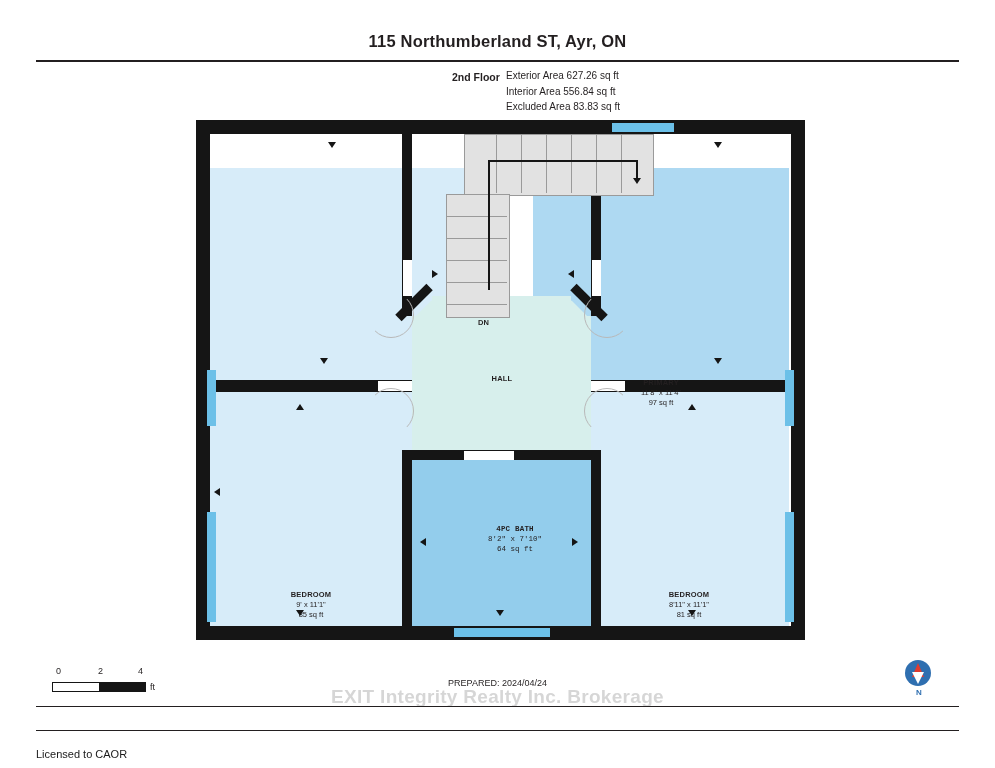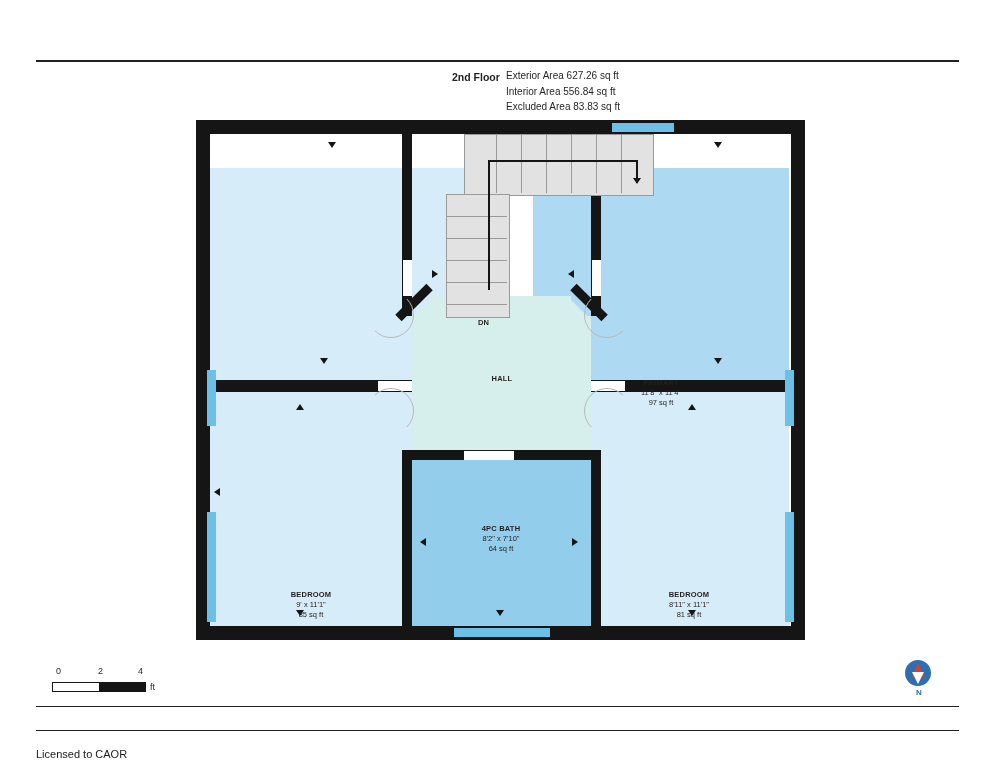--- a/index.html
+++ b/index.html
@@ -218,20 +218,21 @@
   .compass .n {
     position: absolute; left: 0; top: 28px; width: 42px; text-align: center;
     font-size: 8px; color: #2f6fb0; font-weight: bold;
   }
 </style>
 </head>
 <body>
 
 <div class="page">
 
+  <div class="title">115 Northumberland ST, Ayr, ON</div>
   <div class="title-rule"></div>
 
   <div class="meta">
     <div class="floor-label">2nd Floor</div>
     <div class="areas">
       <div>Exterior Area 627.26 sq ft</div>
       <div>Interior Area 556.84 sq ft</div>
       <div>Excluded Area 83.83 sq ft</div>
     </div>
   </div>
@@ -328,21 +329,21 @@
       <div>9' x 11'1"</div>
       <div>85 sq ft</div>
     </div>
 
     <div class="room-label" style="left:432px; top:470px; width:122px;">
       <div class="nm">BEDROOM</div>
       <div>8'11" x 11'1"</div>
       <div>81 sq ft</div>
     </div>
 
-    <div class="room-label" style="left:244px; top:404px; width:122px;">
+    <div class="room-label" style="left:258px; top:404px; width:122px;font-family:Liberation Mono, monospace;">
       <div class="nm">4PC BATH</div>
       <div>8'2" x 7'10"</div>
       <div>64 sq ft</div>
     </div>
 
     <div class="caret down" style="left:132px; top:22px;"></div>
     <div class="caret down" style="left:518px; top:22px;"></div>
     <div class="caret right" style="left:236px; top:150px;"></div>
     <div class="caret left" style="left:372px; top:150px;"></div>
     <div class="caret down" style="left:124px; top:238px;"></div>
@@ -361,20 +362,22 @@
     <span style="left:10px;">0</span>
     <span style="left:52px;">2</span>
     <span style="left:92px;">4</span>
   </div>
   <div class="scalebar">
     <i></i>
     <i class="dark"></i>
   </div>
   <div class="scale-unit">ft</div>
 
+  <div class="prepared">PREPARED: 2024/04/24</div>
+  <div class="watermark">EXIT Integrity Realty Inc. Brokerage</div>
 
   <div class="compass">
     <div class="disc"></div>
     <div class="needle"></div>
     <div class="needle2"></div>
     <div class="n">N</div>
   </div>
 
   <div class="disclaimer-rule"></div>
   <div class="bottom-rule"></div>

